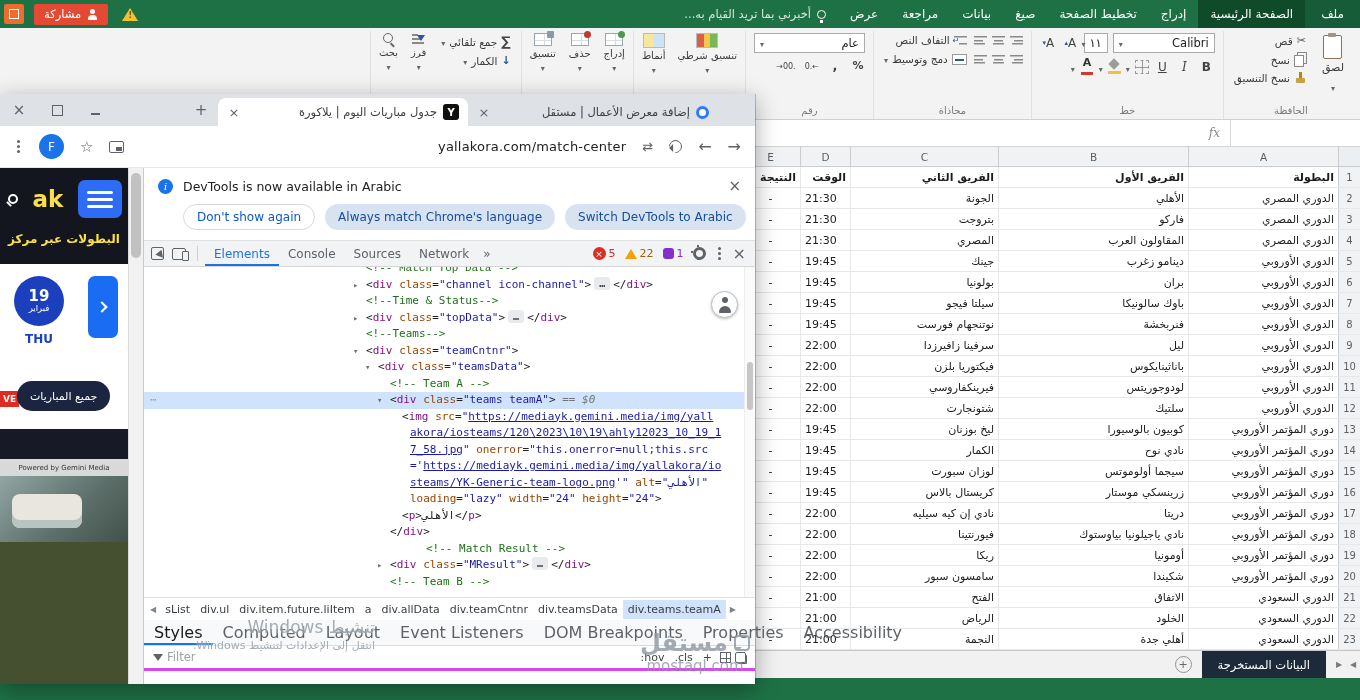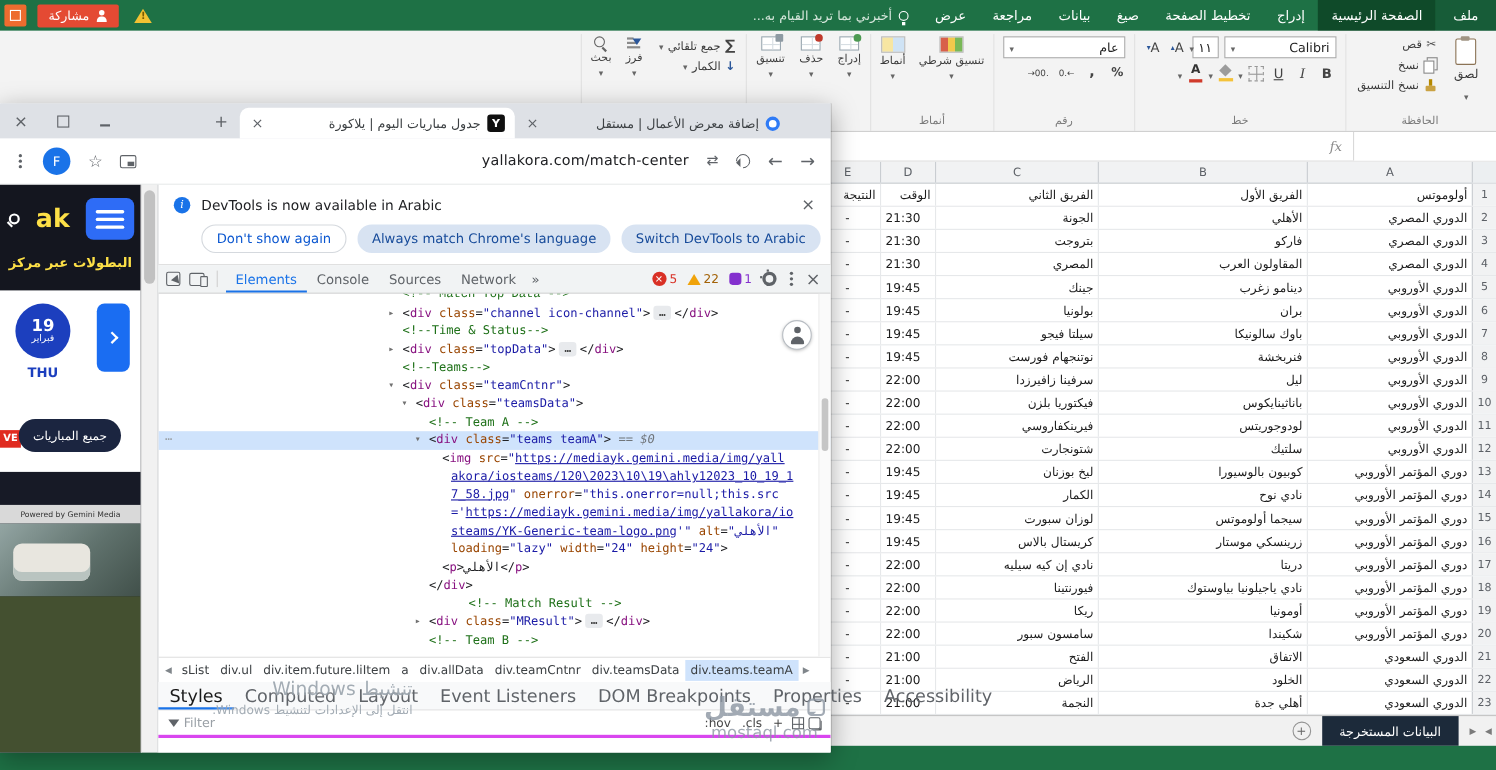--- a/index.html
+++ b/index.html
@@ -94,21 +94,21 @@
 .fx::after{content:"fx"}
 .ffield{flex:1;height:100%}
 
 .xl-grid{position:absolute;top:147px;left:0;right:0;height:503px;background:#fff;direction:rtl;font-size:11px;color:#1c1c1c;overflow:hidden}
 .g-hrow{display:flex;height:20px;background:#f1f2f3;border-bottom:1px solid #c9cdd1;color:#5c6066;font-size:10.5px}
 .g-corner{width:22px;border-left:1px solid #c9cdd1;background:#eceff1;flex-shrink:0}
 .g-h{display:flex;align-items:center;justify-content:center;border-left:1px solid #c9cdd1;flex-shrink:0}
 .cA{width:150px}.cB{width:190px}.cC{width:148px}.cD{width:50px}.cE{width:60px}
 .cF{flex:1;width:auto!important}
 .g-row{display:flex;height:21px;border-bottom:1px solid #e6e8ea}
-.g-row.hdr .g-c{font-weight:normal}
+.g-row.hdr .g-c{font-weight:bold}
 .g-num{width:22px;background:#f1f2f3;border-left:1px solid #c9cdd1;color:#5c6066;display:flex;align-items:center;justify-content:center;font-size:10px;flex-shrink:0}
 .g-c{display:flex;align-items:center;padding:0 4px;border-left:1px solid #e6e8ea;overflow:hidden;white-space:nowrap;flex-shrink:0}
 .g-c.time{direction:ltr;justify-content:flex-start}
 .g-c.res{justify-content:center}
 
 .xl-sheets{position:absolute;top:650px;left:0;right:0;height:28px;background:#f1f1f1;border-top:1px solid #c6c6c6;direction:rtl;display:flex;align-items:center;font-size:11px;color:#444}
 .snav{width:14px;text-align:center;color:#7a7a7a;font-size:8px}
 .snav.l::after{content:"◀"}
 .snav.r::after{content:"▶"}
 .sheet-tab{background:#1c2a3a;color:#fff;height:100%;display:flex;align-items:center;padding:0 16px;margin-right:6px;font-size:11.5px}
@@ -347,20 +347,42 @@
           <span class="ic-borders"></span>
             <span class="caret"></span>
           <span class="ic-bucket"></span>
             <span class="caret"></span>
           <span class="ic-fontcolor"></span>
             <span class="caret"></span>
         </div>
         <div class="rgroup-label">خط</div>
       </div>
 
+      <div class="rgroup">
+        <div class="rrows">
+          <span class="bars"></span>
+          <span class="bars c"></span>
+          <span class="bars l"></span>
+          <div class="rbtn">
+              <span class="ic-wrap"></span>
+              <span>التفاف النص</span>
+            </div>
+        </div>
+        <div class="rrows" style="margin-top:5px">
+          <span class="bars"></span>
+          <span class="bars c"></span>
+          <span class="bars l"></span>
+          <div class="rbtn">
+              <span class="ic-merge"></span>
+              <span>دمج وتوسيط</span>
+              <span class="caret"></span>
+            </div>
+        </div>
+        <div class="rgroup-label">محاذاة</div>
+      </div>
 
       <div class="rgroup" style="width:128px">
         <div class="rrows">
             <div class="combo" style="flex:1">
               <span>عام</span>
               <span class="caret"></span>
             </div>
           </div>
         <div class="rrows" style="margin-top:5px;gap:9px">
           <span class="numic pct"></span>
@@ -449,21 +471,21 @@
           <div class="g-h cA">A</div>
           <div class="g-h cB">B</div>
           <div class="g-h cC">C</div>
           <div class="g-h cD">D</div>
           <div class="g-h cE">E</div>
           <div class="g-h cF"></div>
         </div>
       <div id="g-rows">
           <div class="g-row hdr">
             <div class="g-num">1</div>
-            <div class="g-c cA">أولوموتس</div>
+            <div class="g-c cA">البطولة</div>
             <div class="g-c cB">الفريق الأول</div>
             <div class="g-c cC">الفريق الثاني</div>
             <div class="g-c cD">الوقت</div>
             <div class="g-c cE">النتيجة</div>
             <div class="g-c cF"></div>
           </div>
           <div class="g-row">
             <div class="g-num">2</div>
             <div class="g-c cA">الدوري المصري</div>
             <div class="g-c cB">الأهلي</div>

